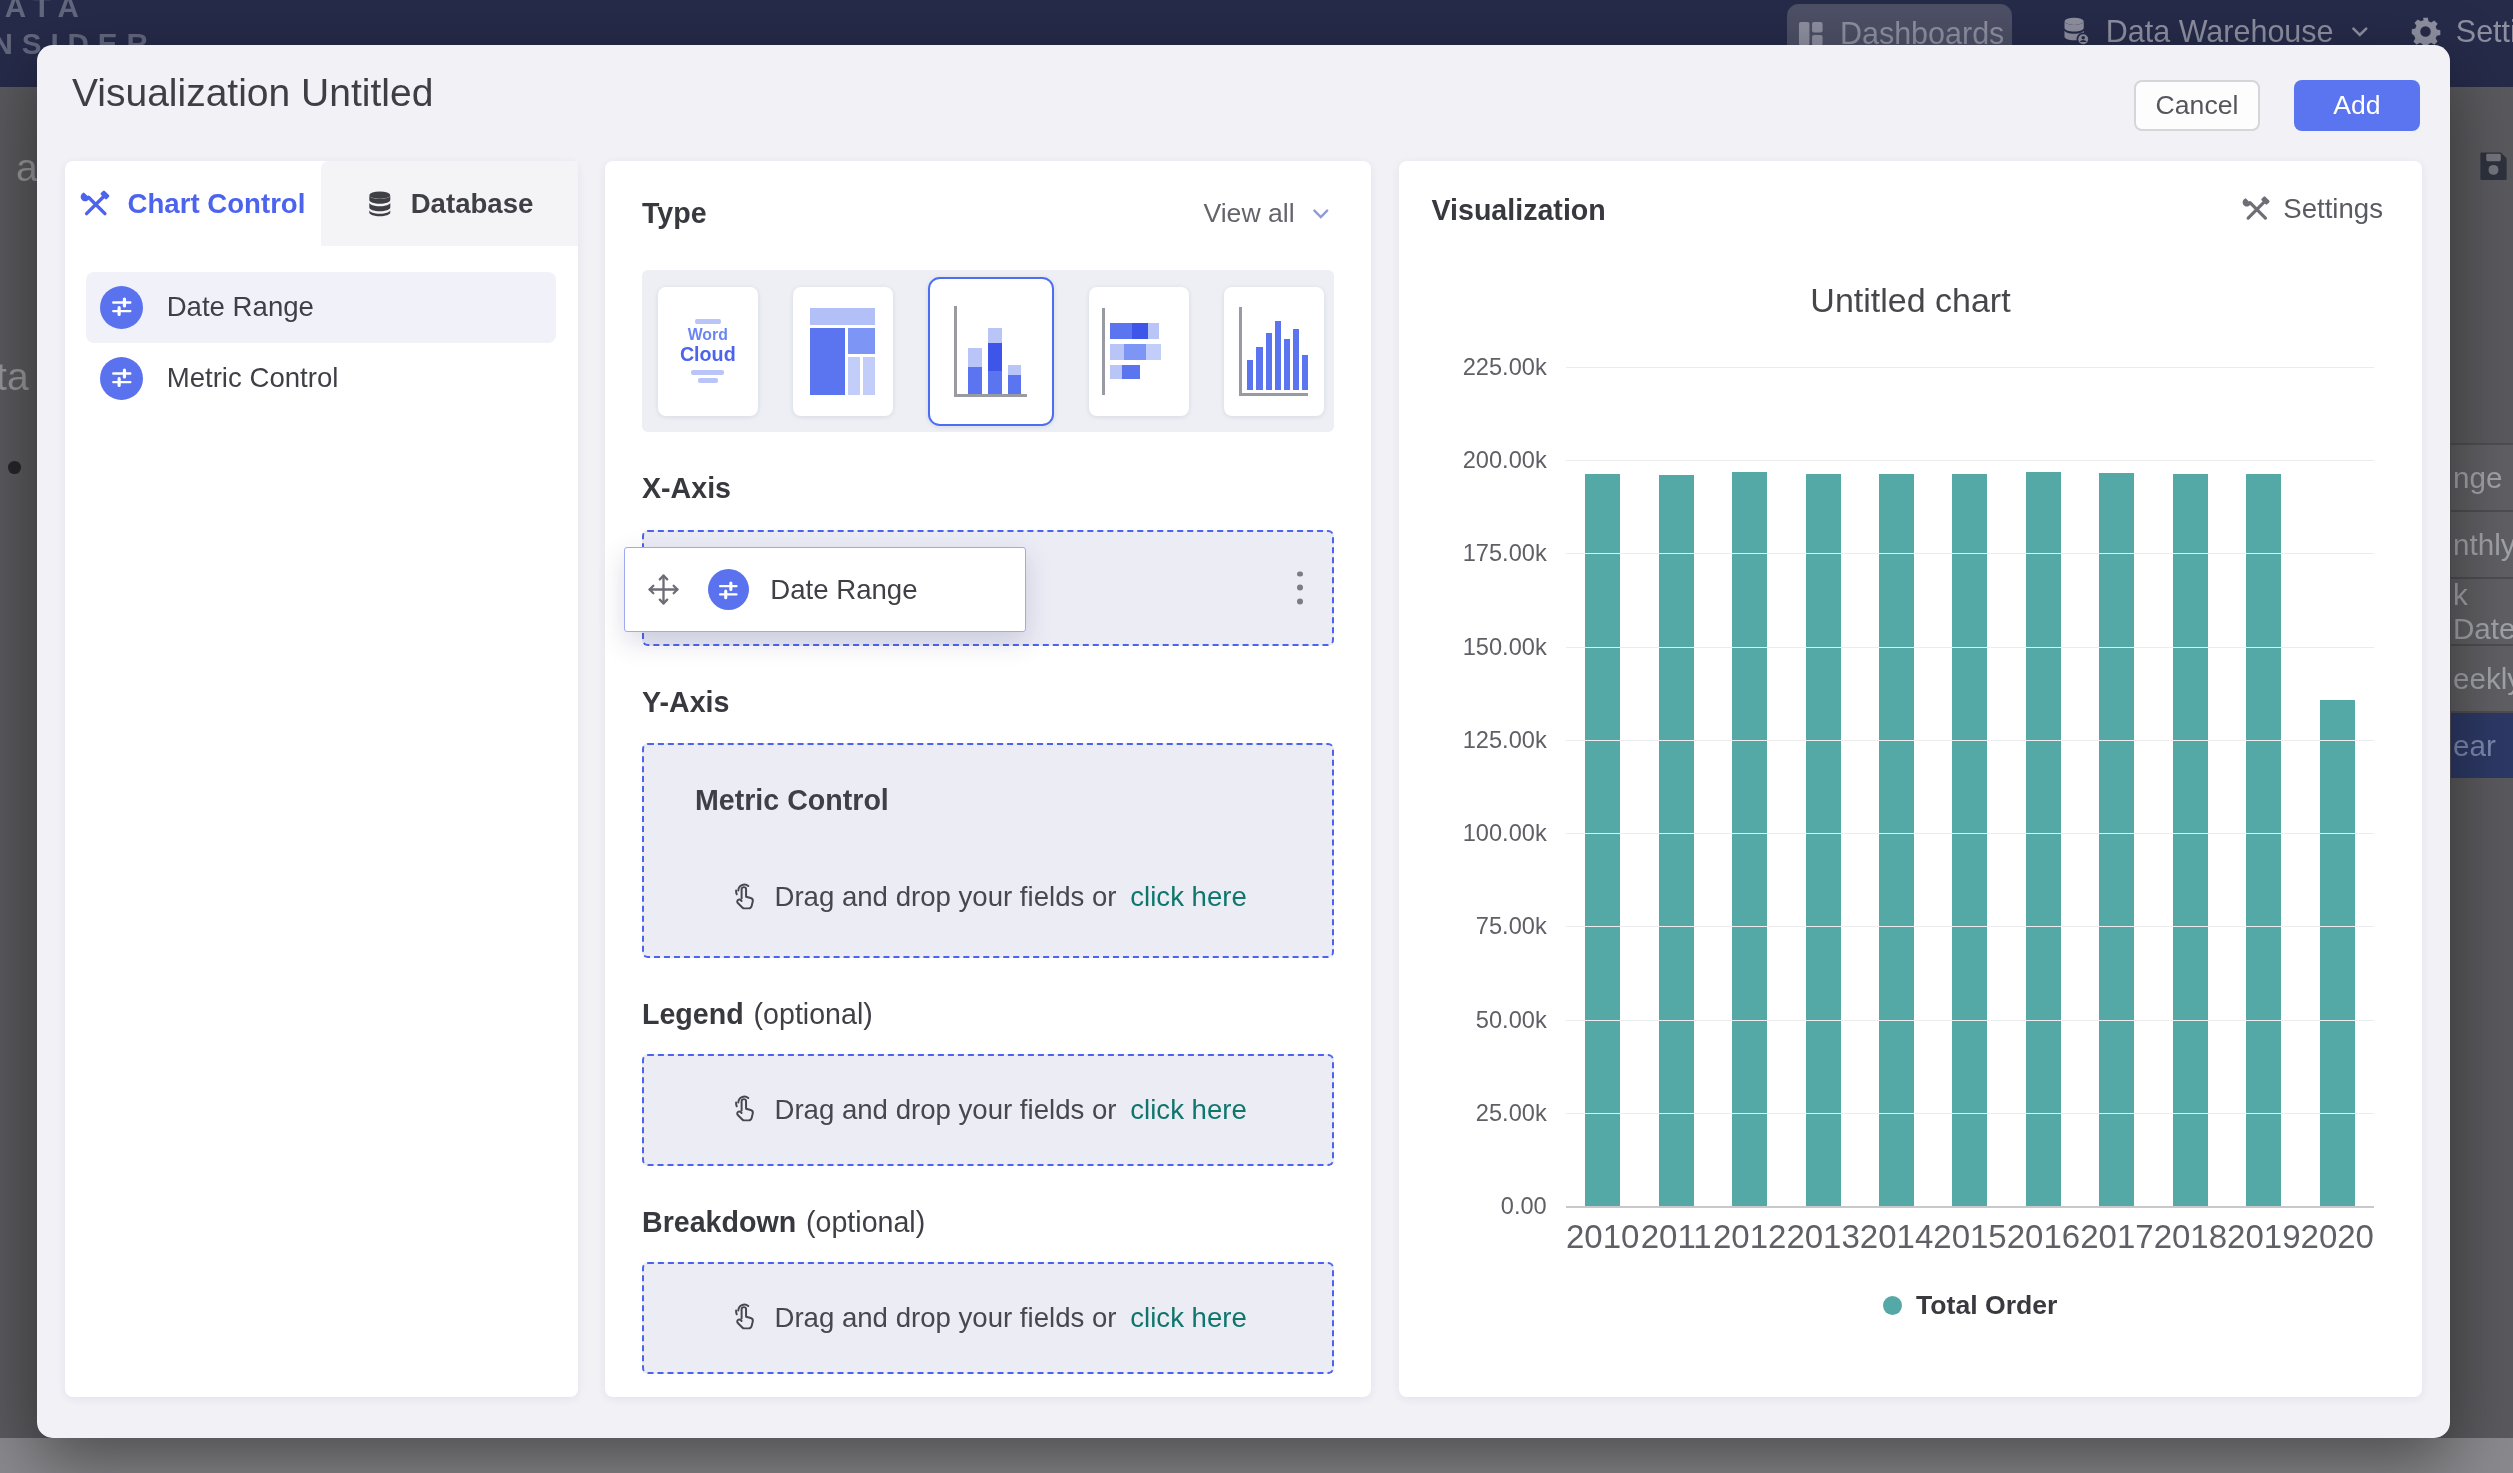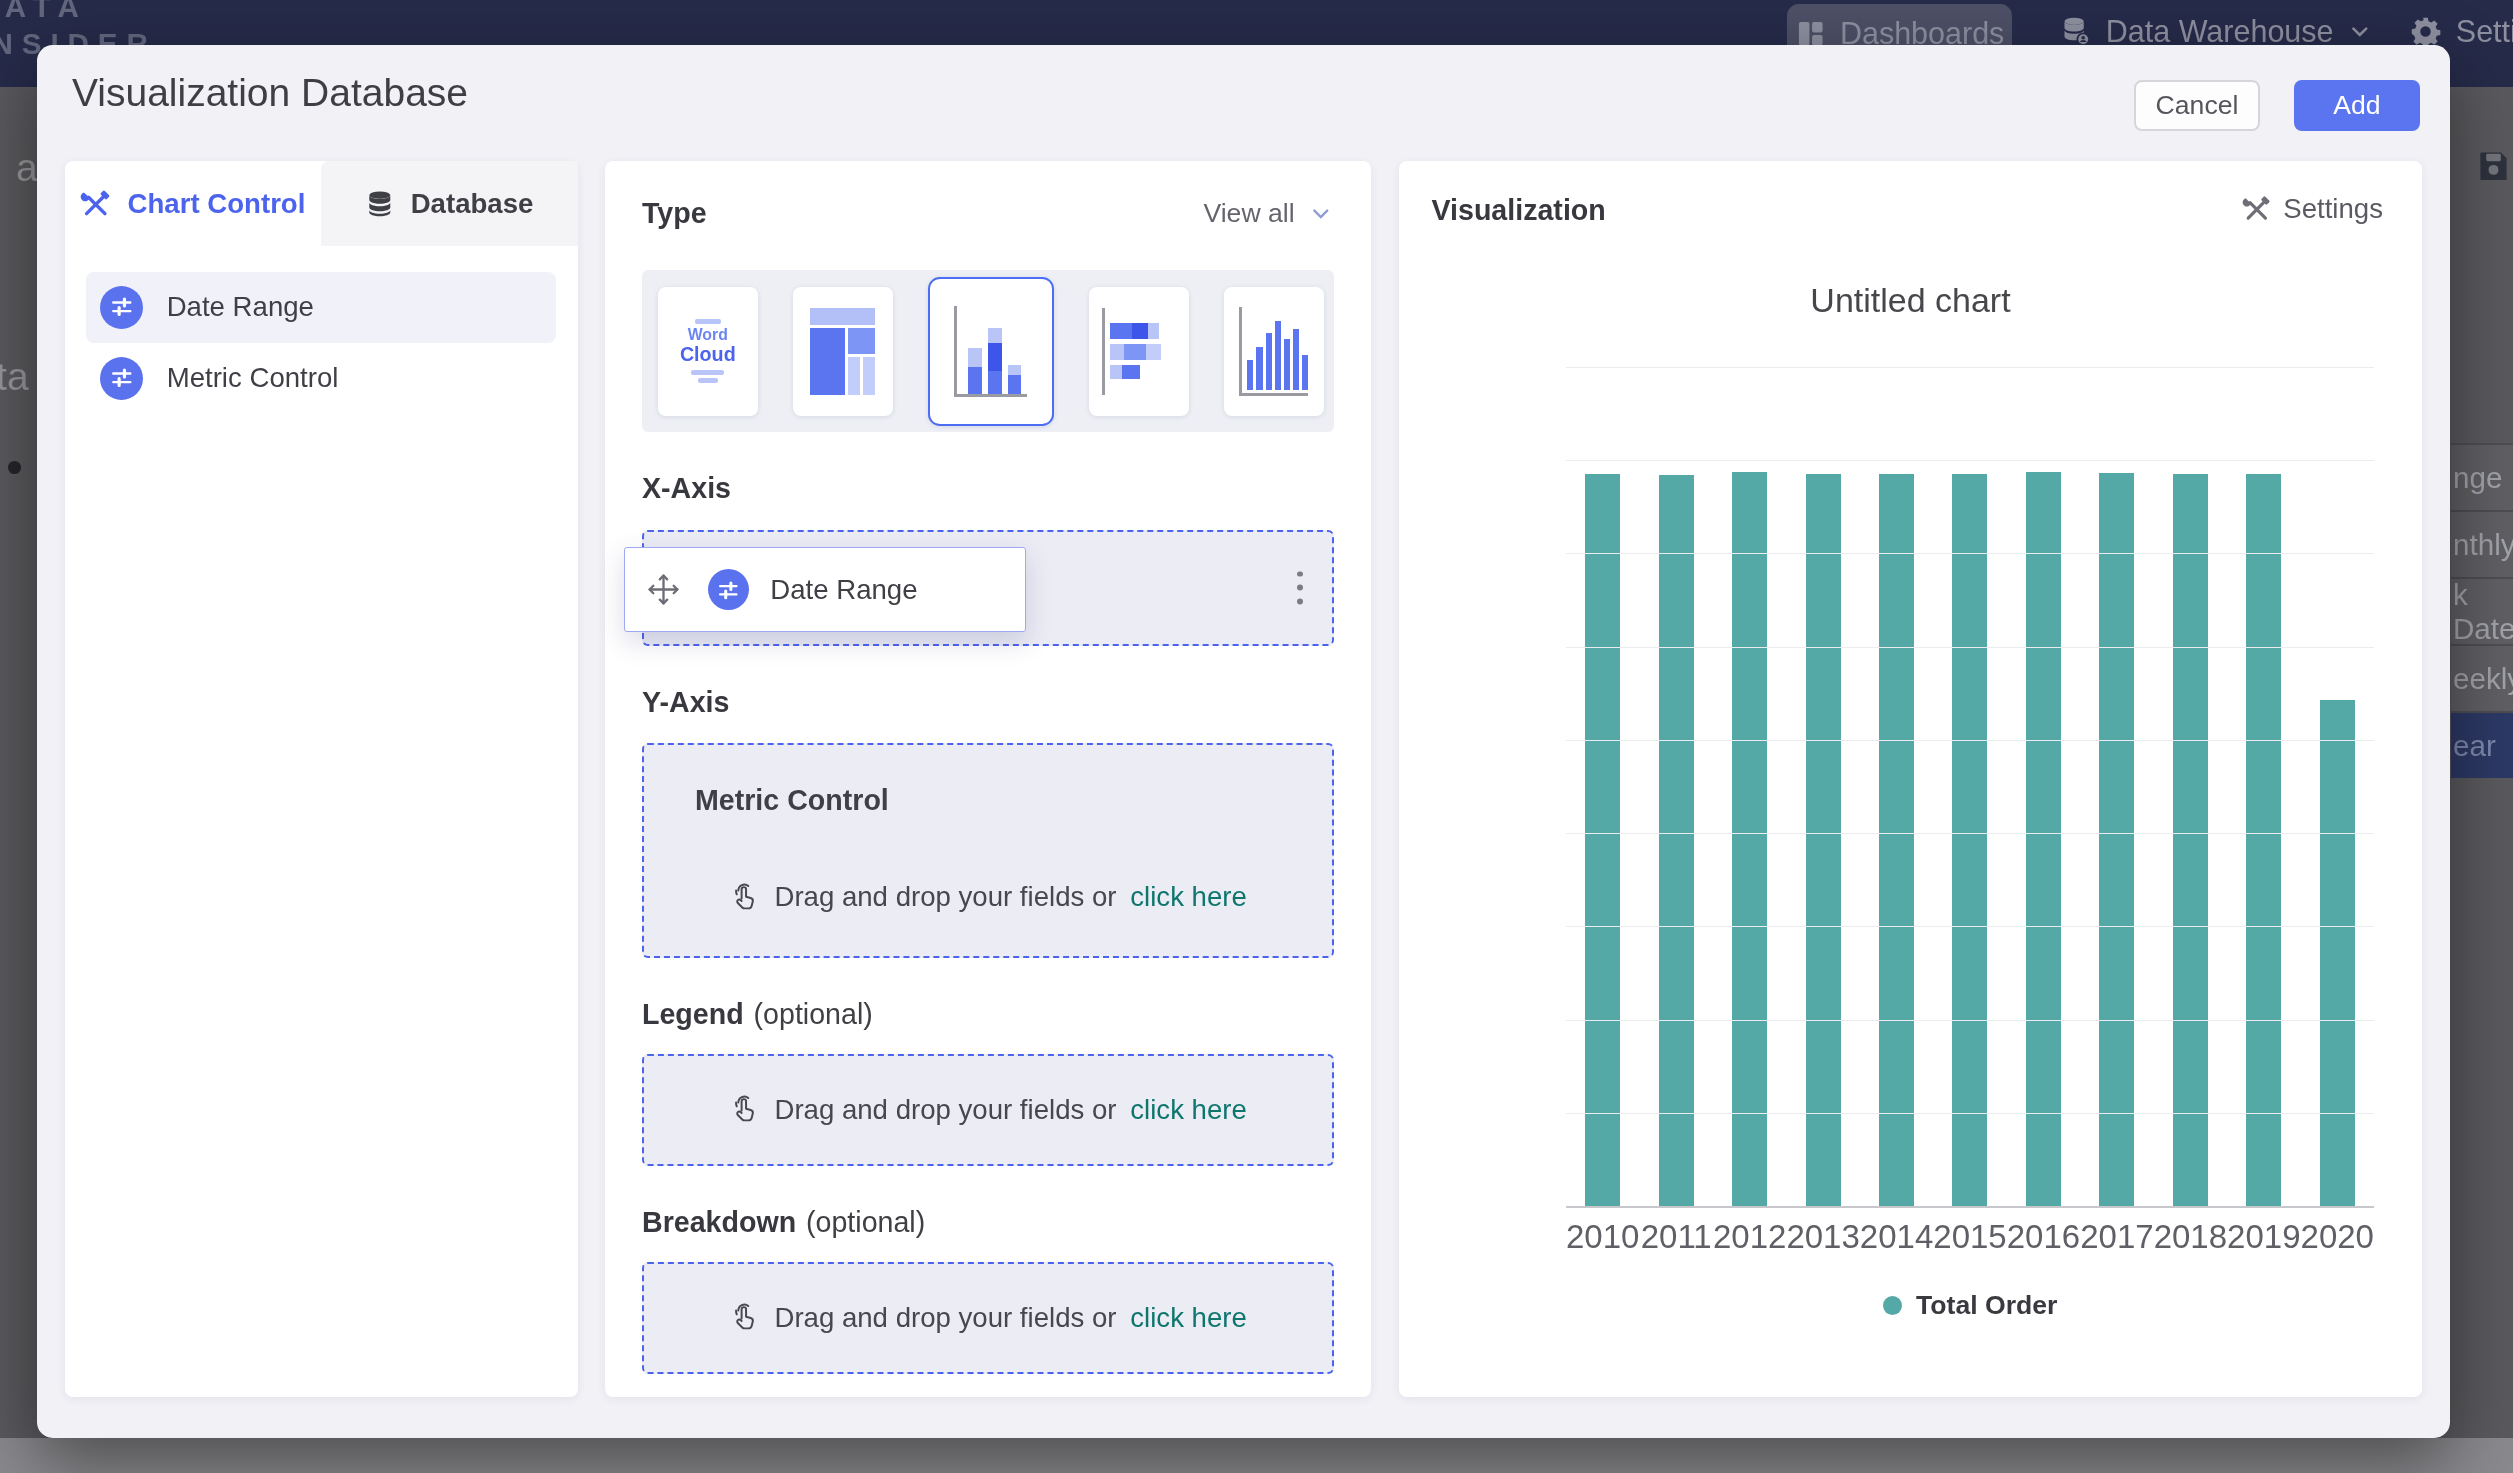--- a/index.html
+++ b/index.html
@@ -190,21 +190,21 @@
 
   <span class="save-float">
     <svg width="35" height="35" viewBox="0 0 24 24" fill="#2e323e">
         <path d="M4 3h13l4 4v14a1 1 0 0 1-1 1H4a1 1 0 0 1-1-1V4a1 1 0 0 1 1-1z"></path>
         <rect x="7" y="4" width="10" height="5" rx="1" fill="#74757c"></rect>
         <circle cx="12" cy="15" r="3.4" fill="#74757c"></circle>
       </svg>
   </span>
 
   <div class="modal">
-    <div class="modal-title">Visualization Database</div>
+    <div class="modal-title">Visualization Untitled</div>
     <div class="btn btn-cancel">Cancel</div>
     <div class="btn btn-add">Add</div>
 
     <div class="card card-left">
       <div class="tabs">
         <div class="tab active">
           <span>
             <svg width="31.5" height="31.5" viewBox="0 0 24 24" fill="none" stroke="#4c63ee" stroke-width="2.6" stroke-linecap="round">
                 <path d="M5 19.5L17.5 7"></path>
                 <rect x="15.8" y="3.2" width="6.4" height="4.2" rx="1" transform="rotate(45 19 5.3)" fill="#4c63ee" stroke="none"></rect>
@@ -419,20 +419,32 @@
           <svg width="29.6" height="29.6" viewBox="0 0 24 24" fill="none" stroke="#6e6e76" stroke-width="2.6" stroke-linecap="round">
               <path d="M5 19.5L17.5 7"></path>
               <rect x="15.8" y="3.2" width="6.4" height="4.2" rx="1" transform="rotate(45 19 5.3)" fill="#6e6e76" stroke="none"></rect>
               <path d="M19 19.5L6.5 7"></path>
               <path d="M7.2 7.7A3.4 3.4 0 1 1 3 3.5l2.4 2.3z" fill="#6e6e76" stroke="none"></path>
             </svg>
         </span>
         <span>Settings</span>
       </div>
       <div class="chart-title">Untitled chart</div>
+      <div class="y-labels">
+          <div class="ytick" style="top: 0%;">225.00k</div>
+          <div class="ytick" style="top: 11.1111%;">200.00k</div>
+          <div class="ytick" style="top: 22.2222%;">175.00k</div>
+          <div class="ytick" style="top: 33.3333%;">150.00k</div>
+          <div class="ytick" style="top: 44.4444%;">125.00k</div>
+          <div class="ytick" style="top: 55.5556%;">100.00k</div>
+          <div class="ytick" style="top: 66.6667%;">75.00k</div>
+          <div class="ytick" style="top: 77.7778%;">50.00k</div>
+          <div class="ytick" style="top: 88.8889%;">25.00k</div>
+          <div class="ytick" style="top: 100%;">0.00</div>
+        </div>
       <div class="plot">
         <div class="bars-row">
             <div class="bar-cell">
               <div class="bar" style="height: 87.2444%; background: rgb(84, 168, 166);"></div>
             </div>
             <div class="bar-cell">
               <div class="bar" style="height: 87.1556%; background: rgb(84, 168, 166);"></div>
             </div>
             <div class="bar-cell">
               <div class="bar" style="height: 87.5111%; background: rgb(84, 168, 166);"></div>

